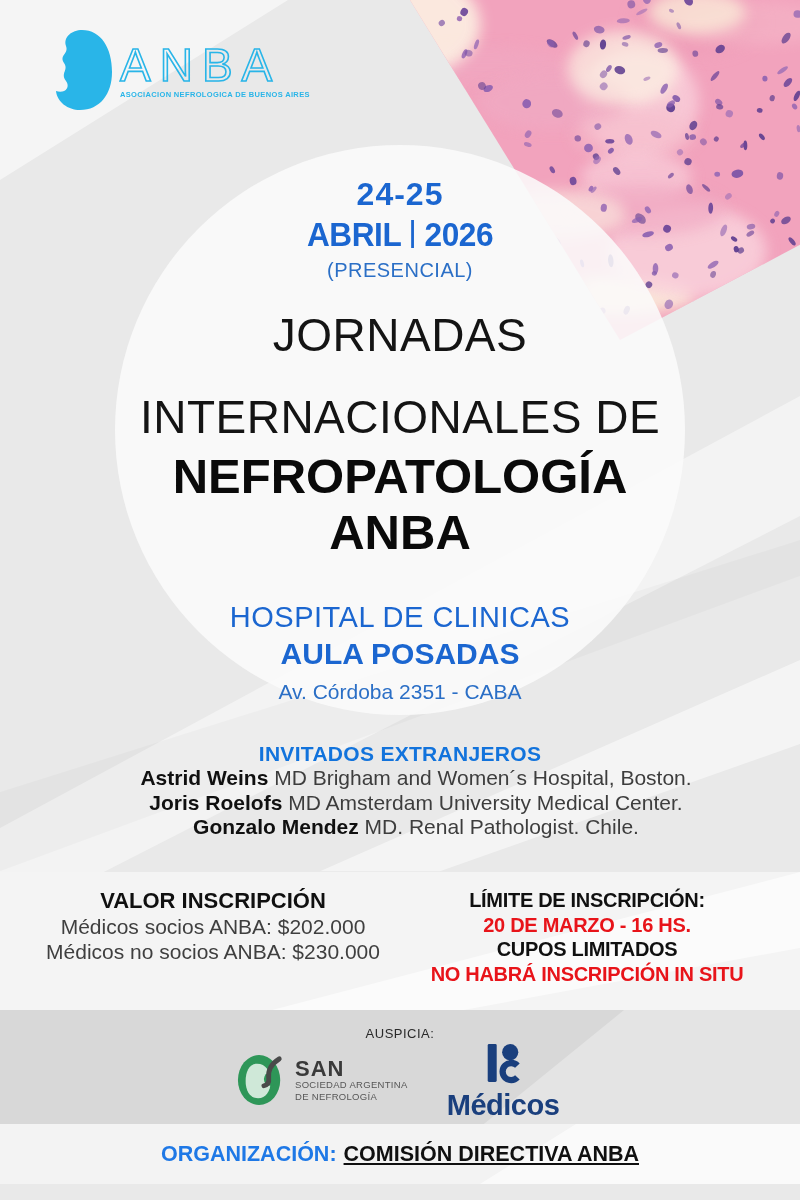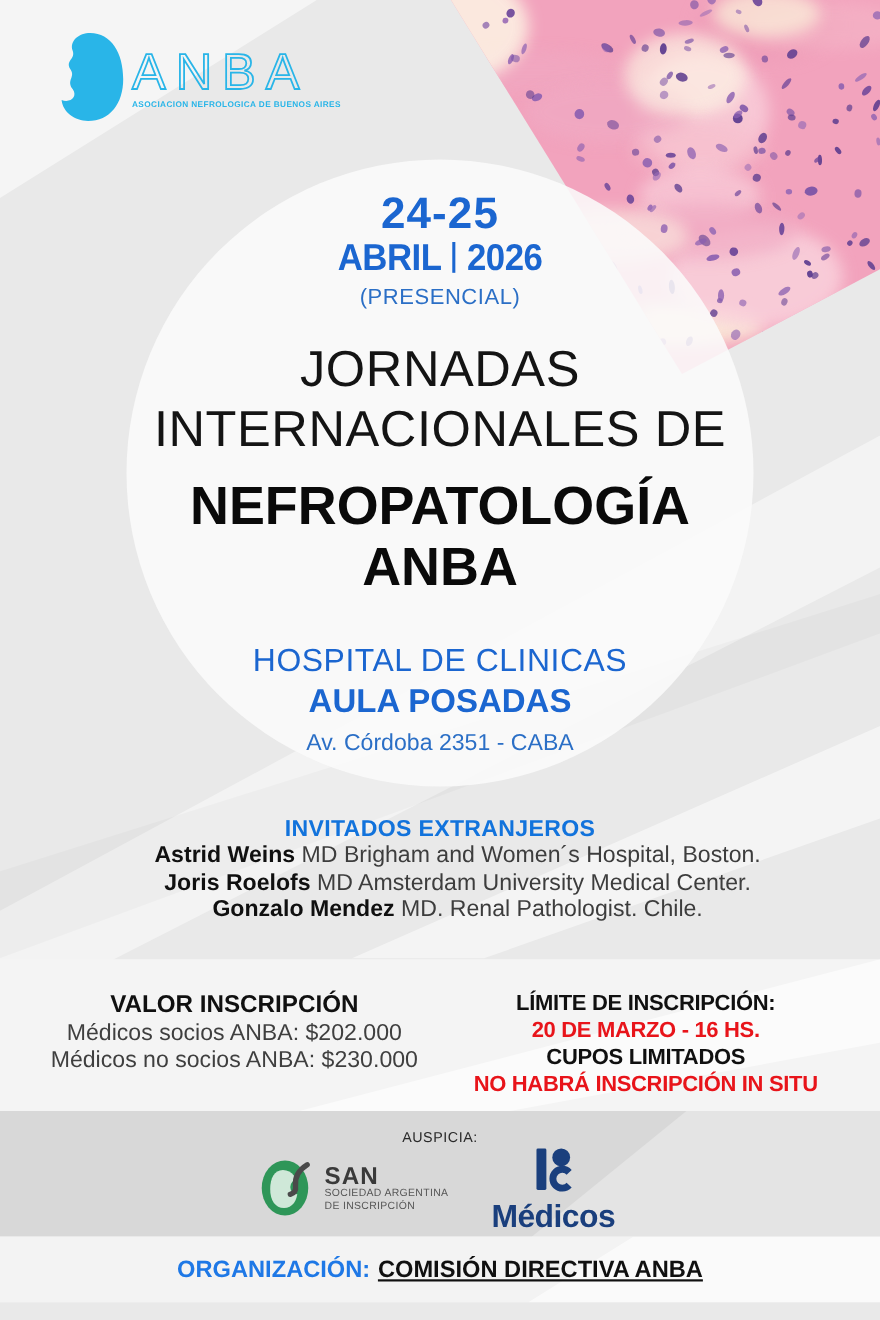--- a/index.html
+++ b/index.html
@@ -28,49 +28,49 @@
   .brand{position:absolute;left:46px;top:28px;display:flex;align-items:flex-start;z-index:5;}
   .brand-icon{width:68px;height:84px;}
   .brand-text{margin-left:6px;padding-top:14px;}
   .brand-name{font-size:46px;line-height:46px;font-weight:400;letter-spacing:9px;
     color:#29b5e8;-webkit-text-fill-color:transparent;-webkit-text-stroke:1.6px #29b5e8;}
   .brand-tagline{margin-top:2px;font-size:7.5px;font-weight:700;letter-spacing:.35px;
     color:#29b5e8;white-space:nowrap;}
 
   
   .hero{position:absolute;left:0;top:176px;width:800px;text-align:center;z-index:5;}
-  .date-days{font-size:40px;line-height:36px;font-weight:600;letter-spacing:1px;color:#1b66d0;}
+  .date-days{font-size:32px;line-height:36px;font-weight:600;letter-spacing:1px;color:#1b66d0;}
   .date-line{margin-top:2px;height:40px;display:flex;align-items:center;justify-content:center;
     transform:scaleX(.93);}
   .date-line .big{font-size:34px;font-weight:800;letter-spacing:-.5px;color:#1b66d0;}
   .date-sep{display:inline-block;width:3px;height:28px;background:#1b66d0;margin:0 11px;}
   .presencial{margin-top:4px;font-size:20px;line-height:24px;font-weight:400;
     letter-spacing:.5px;color:#2b6fc6;}
-  .title-light{font-size:46px;line-height:54px;font-weight:400;letter-spacing:.5px;color:#141414;}
+  .title-light{font-size:46px;line-height:54px;font-weight:400;letter-spacing:.5px;color:#141414;margin-top:28px;}
   .mt26{margin-top:26px;}
   .title-bold{font-size:49px;line-height:56px;font-weight:800;letter-spacing:0;color:#0a0a0a;}
-  .mt4{margin-top:16px;}
+  .mt4{margin-top:4px;}
   .venue{margin-top:40px;}
   .venue-name{font-size:29px;line-height:34px;font-weight:400;letter-spacing:.5px;color:#1b66d0;}
   .venue-room{margin-top:2px;font-size:30px;line-height:36px;font-weight:800;color:#1b66d0;}
   .venue-addr{margin-top:8px;font-size:21px;line-height:24px;font-weight:400;color:#2b6fc6;}
 
   
   .speakers{position:absolute;left:0;top:742px;width:800px;text-align:center;z-index:5;}
   .speakers-heading{font-size:21px;line-height:24px;font-weight:800;letter-spacing:.3px;color:#1273dc;}
   .speaker-line{font-size:21px;line-height:24.5px;color:#3d3d3d;padding-left:32px;}
   .speaker-line .name{font-weight:700;color:#101010;}
   .speakers .speaker-line:first-of-type{margin-top:4px;}
 
   
   .band{position:absolute;left:0;width:800px;z-index:4;overflow:hidden;}
   .band-pricing{top:872px;height:138px;background:#f4f4f4;}
   .band-pricing .streak{position:absolute;right:0;top:0;width:800px;height:138px;
     background:rgba(255,255,255,.6);clip-path:polygon(100% 0,100% 55%,58% 100%,34% 100%);}
-  .price-col{position:absolute;top:28px;width:370px;text-align:center;}
+  .price-col{position:absolute;top:16px;width:370px;text-align:center;}
   .price-col.left{left:28px;}
   .price-col.right{left:402px;}
   .pricing-heading{font-size:22px;line-height:25px;font-weight:800;color:#101010;margin-bottom:2px;}
   .price-item{font-size:21px;line-height:24.5px;color:#3f3f3f;}
   .deadline-line{font-size:20px;line-height:24.5px;font-weight:800;letter-spacing:-.3px;}
   .dk{color:#101010;} .rd{color:#e8141a;}
 
   .band-sponsors{top:1010px;height:130px;background:#d8d8d8;}
   .band-sponsors .streak{position:absolute;right:0;top:0;width:800px;height:130px;
     background:rgba(255,255,255,.3);clip-path:polygon(78% 0,100% 0,100% 100%,58% 100%);}
@@ -368,21 +368,21 @@
     <div class="san-logo">
       <svg width="50" height="56" viewBox="0 0 52 58" aria-hidden="true">
         <ellipse cx="24" cy="29" rx="22" ry="26" fill="#2e9658"></ellipse>
         <path d="M22,12 C31,12 36,20 36,30 C36,41 31,48 23,48 C15,48 10,41 10,30 C10,20 14,12 22,12 Z" fill="#cfe8d8"></path>
         <circle cx="36" cy="28" r="7" fill="#2e9658"></circle>
         <path d="M45,7 C37,12 33,19 34,27 C34.5,31 33,34 29,35" fill="none" stroke="#4a4a4a" stroke-width="5" stroke-linecap="round"></path>
       </svg>
       <div class="san-text">
         <div class="san-name">SAN</div>
         <div class="san-sub">SOCIEDAD ARGENTINA</div>
-        <div class="san-sub">DE INSCRIPCIÓN</div>
+        <div class="san-sub">DE NEFROLOGÍA</div>
       </div>
     </div>
 
     <div class="cassara-logo">
       <svg class="cassara-symbol" viewBox="0 0 40 46" aria-hidden="true">
         <rect x="3" y="2" width="10" height="42" rx="1.5" fill="#1a3f7d"></rect>
         <circle cx="28" cy="11" r="9" fill="#1a3f7d"></circle>
         <path d="M36,26 A9.5,9.5 0 1 0 36,39" fill="none" stroke="#1a3f7d" stroke-width="7"></path>
       </svg>
       <div class="cassara-name">Médicos</div>

